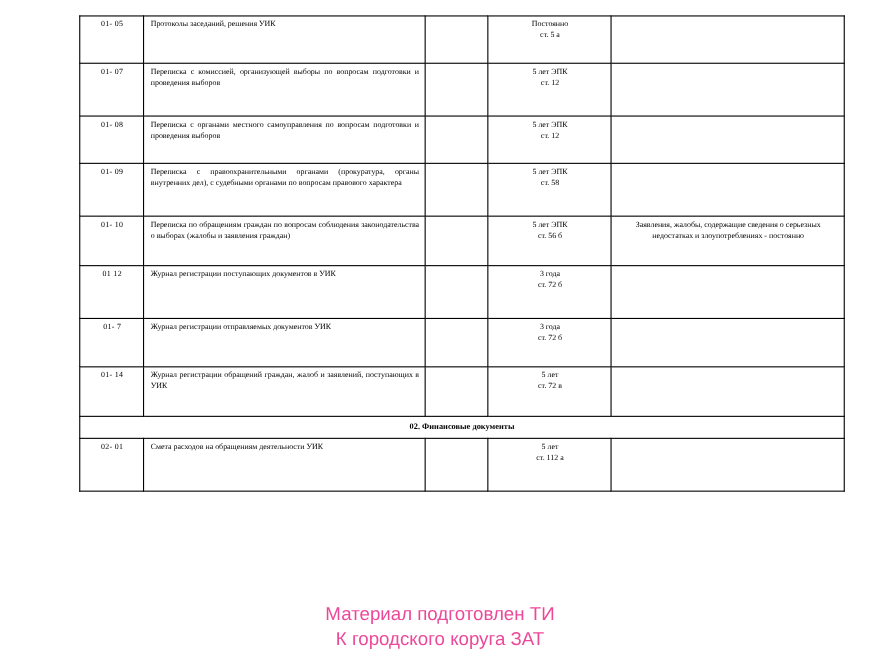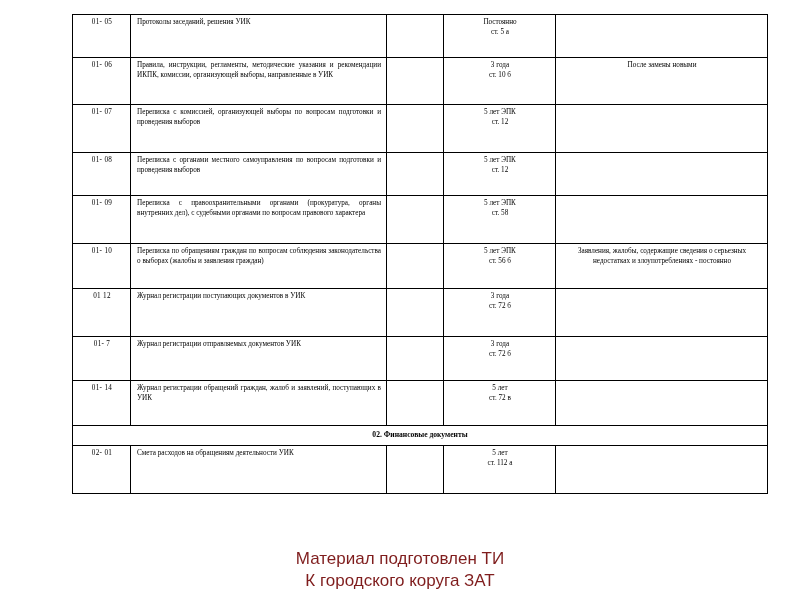--- a/index.html
+++ b/index.html
@@ -76,21 +76,21 @@
 
   .footer-block {
     position: absolute;
     left: 0;
     top: 548px;
     width: 800px;
     text-align: center;
     font-family: "Liberation Sans", "DejaVu Sans", sans-serif;
     font-size: 17px;
     line-height: 1.28;
-    color: #7f1d1d;
+    color: #ec4899;
   }
   .footer-block .footer-line {
     display: block;
     white-space: pre;
   }
 </style>
 </head>
 <body>
 
 <div class="slide">
@@ -104,28 +104,20 @@
       <col class="c-notes">
     </colgroup>
     <tbody>
         <tr style="height: 43px;">
           <td class="cell-index">01- 05</td>
           <td class="cell-desc">Протоколы заседаний, решения УИК</td>
           <td class="cell-blank"></td>
           <td class="cell-term">Постоянно
 ст. 5 а</td>
           <td class="cell-notes"></td>
-        </tr>
-        <tr style="height: 47px;">
-          <td class="cell-index">01- 06</td>
-          <td class="cell-desc">Правила, инструкции, регламенты, методические указания и рекомендации ИКПК, комиссии, организующей выборы, направленные в УИК</td>
-          <td class="cell-blank"></td>
-          <td class="cell-term">3 года
-ст. 10 б</td>
-          <td class="cell-notes">После замены новыми</td>
         </tr>
         <tr style="height: 48px;">
           <td class="cell-index">01- 07</td>
           <td class="cell-desc">Переписка с комиссией, организующей выборы по вопросам подготовки и проведения выборов</td>
           <td class="cell-blank"></td>
           <td class="cell-term">5 лет ЭПК
 ст. 12</td>
           <td class="cell-notes"></td>
         </tr>
         <tr style="height: 43px;">

